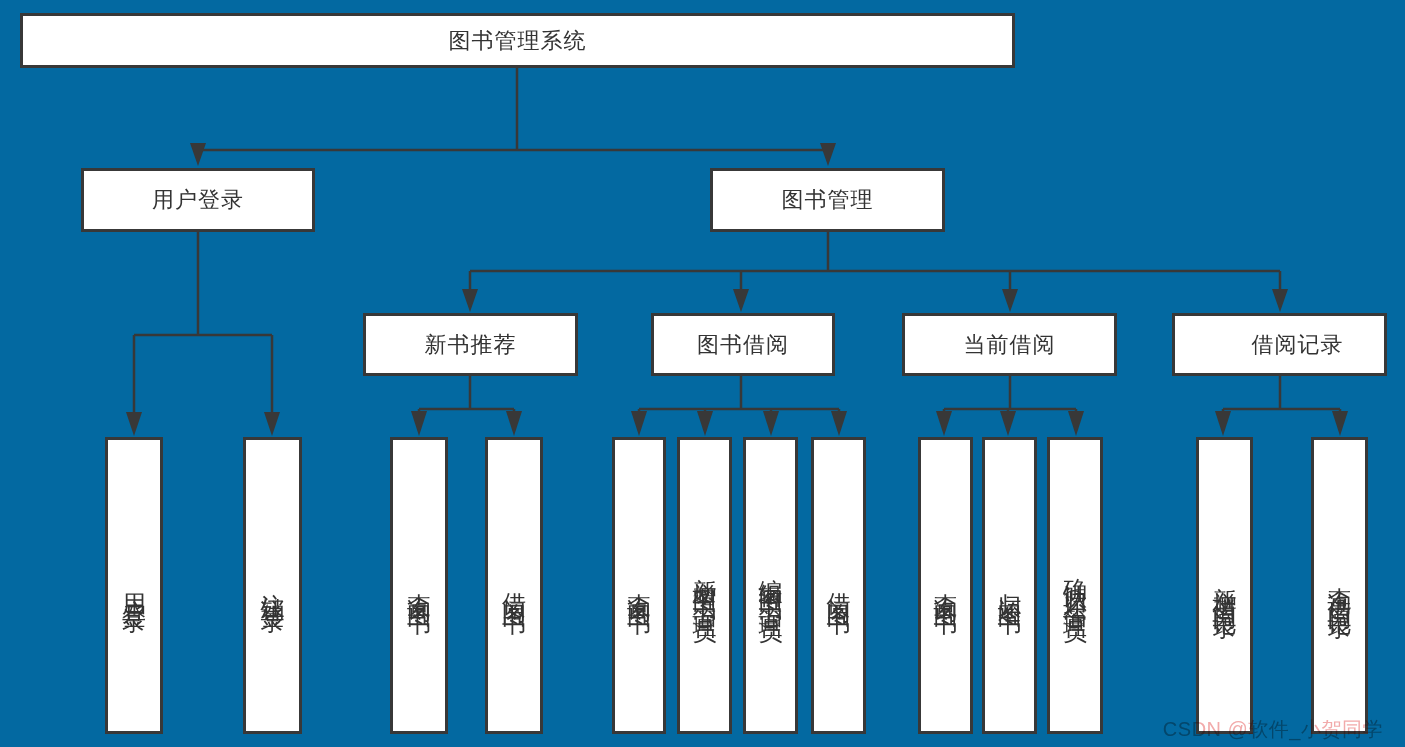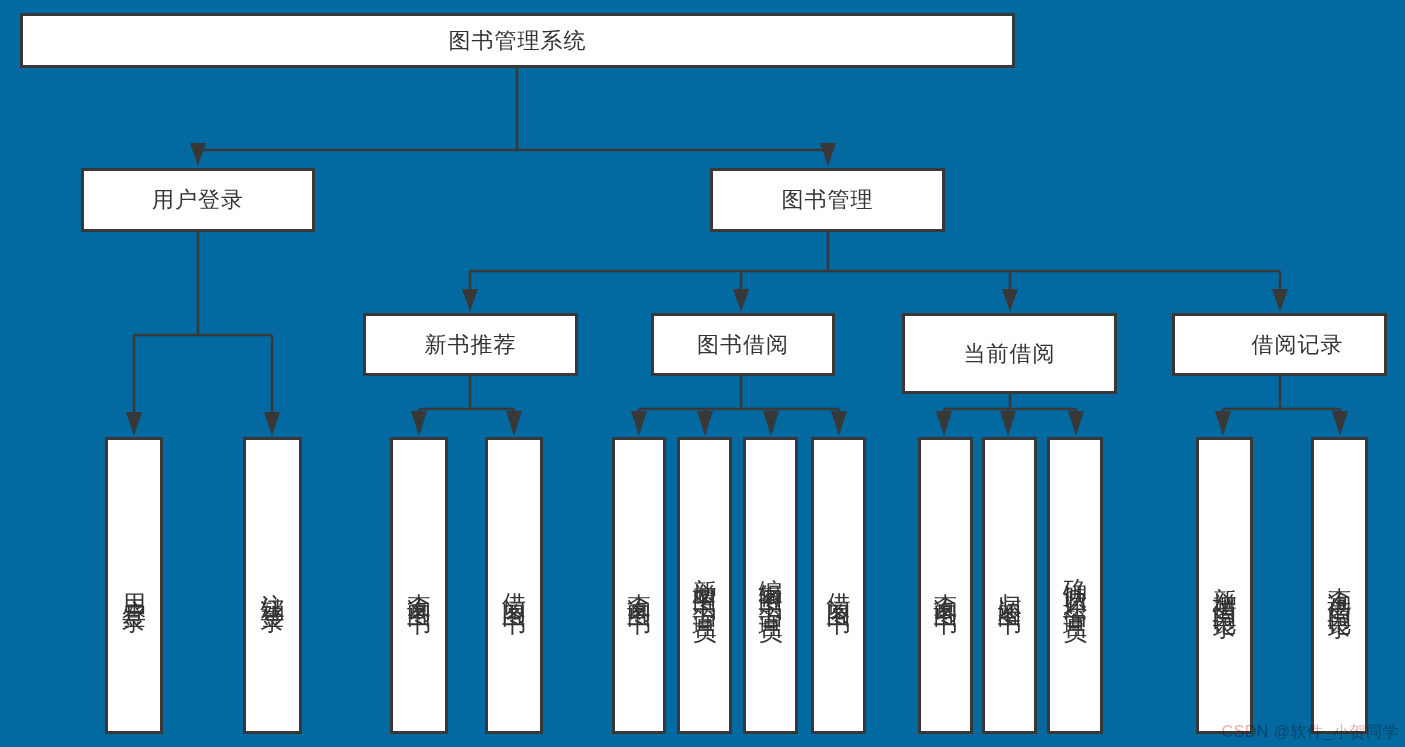--- a/index.html
+++ b/index.html
@@ -35,23 +35,23 @@
   }
   .node.leaf span.vtext {
     writing-mode: vertical-rl;
     text-orientation: mixed;
     font-size: 24px;
     letter-spacing: 6px;
     line-height: 1;
   }
   .watermark {
     position: absolute;
-    right: 6px;
+    right: 22px;
     bottom: 4px;
-    font-size: 16px;
+    font-size: 20px;
     letter-spacing: 0.5px;
     color: #f2abab;
     z-index: 3;
     mix-blend-mode: multiply;
     white-space: nowrap;
   }
 </style>
 </head>
 <body>
 
@@ -114,21 +114,21 @@
   <div class="node hnode" style="left:710px; top:168px; width:235px; height:64px;text-align:right;">
     <span>图书管理</span>
   </div>
 
   <div class="node hnode" style="left:363px; top:313px; width:215px; height:63px;">
     <span>新书推荐</span>
   </div>
   <div class="node hnode" style="left:633px; top:313px; width:184px; height:63px;margin-left:18px;">
     <span>图书借阅</span>
   </div>
-  <div class="node hnode" style="left:902px; top:313px; width:215px; height:81px;">
+  <div class="node hnode" style="left:902px; top:313px; width:215px; height:63px;">
     <span>当前借阅</span>
   </div>
   <div class="node hnode" style="left:1172px; top:313px; width:215px; height:63px;padding-left:36px;">
     <span>借阅记录</span>
   </div>
 
   <div class="node leaf" style="left:105px; top:437px; width:58px; height:297px;">
     <span class="vtext">用户登录</span>
   </div>
   <div class="node leaf" style="left:243px; top:437px; width:59px; height:297px;">

